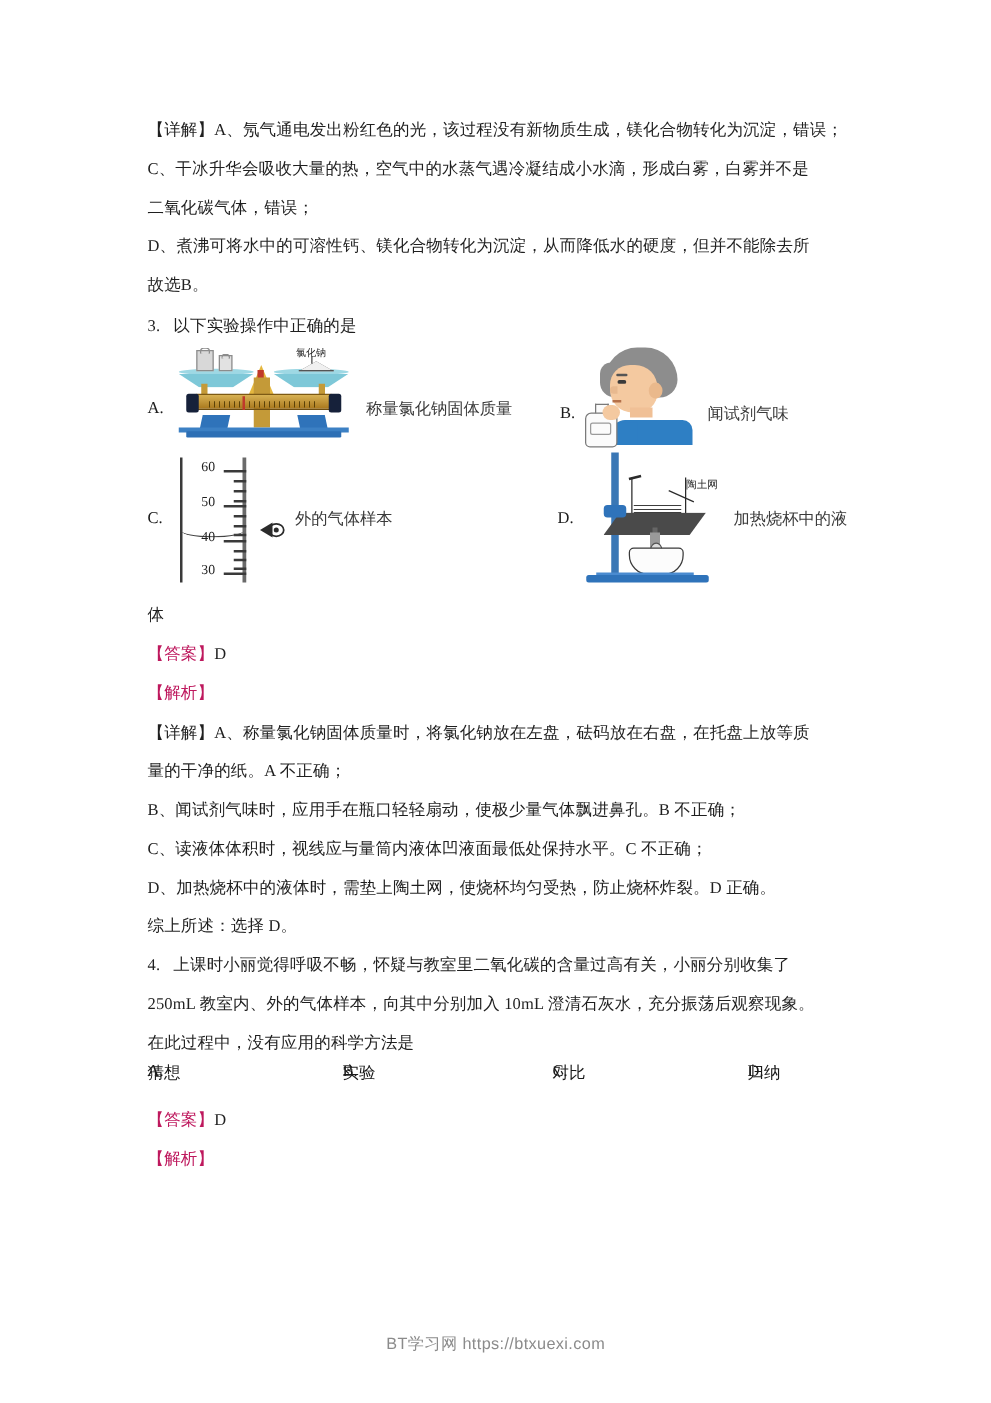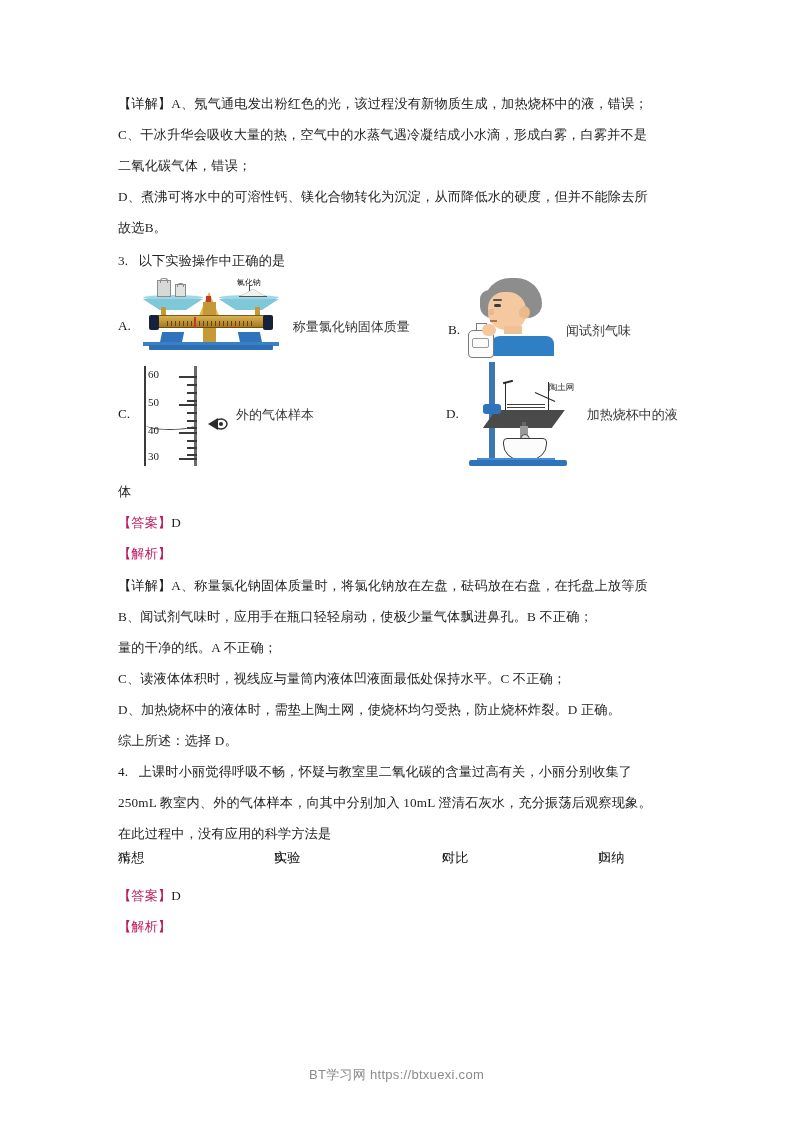--- a/index.html
+++ b/index.html
@@ -191,21 +191,21 @@
     border:1px solid #9a9a9a; border-radius:2px; }
 
   
   .fig-cyl { position: relative; width: 76px; height: 104px; }
   .cyl-wall-l { position:absolute; left:10px; top:2px; width:2px; height:100px; background:#3a3a3a; }
   .cyl-wall-r { position:absolute; left:60px; top:2px; width:3px; height:100px; background:#6a6a6a; }
   .tick { position:absolute; right:13px; height:1.6px; background:#3a3a3a; }
   .tick.major { width: 18px; }
   .tick.minor { width: 10px; }
   .cyl-num {
-    position:absolute; left:14px; font-size:11px; color:#1f1f1f;
+    position:absolute; left:27px; font-size:11px; color:#1f1f1f;
     font-family:"Liberation Serif", serif;
   }
   .meniscus {
     position:absolute; left:11px; top:55px; width:50px; height:10px;
     border-bottom: 1.5px solid #444;
     border-radius: 0 0 50% 50%;
   }
   .eye-icon { position:absolute; left:72px; top:52px; width:22px; height:16px; }
 
   
@@ -269,21 +269,21 @@
     letter-spacing: 0.3px;
   }
 </style>
 </head>
 <body>
 
 <div class="page">
   <div class="content">
 
     <div>
-      <div class="line">【详解】A、氖气通电发出粉红色的光，该过程没有新物质生成，加热烧杯中的液，错误；</div>
+      <div class="line">【详解】A、氖气通电发出粉红色的光，该过程没有新物质生成，镁化合物转化为沉淀，错误；</div>
       <div class="line">C、干冰升华会吸收大量的热，空气中的水蒸气遇冷凝结成小水滴，形成白雾，白雾并不是</div>
       <div class="line">二氧化碳气体，错误；</div>
       <div class="line">D、煮沸可将水中的可溶性钙、镁化合物转化为沉淀，从而降低水的硬度，但并不能除去所</div>
       <div class="line">故选B。</div>
     </div>
 
     <div class="line" style="margin-top:2px;">
       <span>3.</span>
       <span style="display:inline-block;width:7px"></span><span>以下实验操作中正确的是</span>
     </div>
@@ -414,22 +414,22 @@
     <div class="line">体</div>
 
     <div class="line">
       <span class="blue">【答案】</span><span>D</span>
     </div>
 
     <div class="line blue">【解析】</div>
 
     <div>
       <div class="line">【详解】A、称量氯化钠固体质量时，将氯化钠放在左盘，砝码放在右盘，在托盘上放等质</div>
+      <div class="line">量的干净的纸。A 不正确；</div>
       <div class="line">B、闻试剂气味时，应用手在瓶口轻轻扇动，使极少量气体飘进鼻孔。B 不正确；</div>
-      <div class="line">量的干净的纸。A 不正确；</div>
       <div class="line">C、读液体体积时，视线应与量筒内液体凹液面最低处保持水平。C 不正确；</div>
       <div class="line">D、加热烧杯中的液体时，需垫上陶土网，使烧杯均匀受热，防止烧杯炸裂。D 正确。</div>
       <div class="line">综上所述：选择 D。</div>
     </div>
 
     <div class="line">
       <span>4.</span>
       <span style="display:inline-block;width:7px"></span><span>上课时小丽觉得呼吸不畅，怀疑与教室里二氧化碳的含量过高有关，小丽分别收集了</span>
     </div>
     <div class="line">250mL 教室内、外的气体样本，向其中分别加入 10mL 澄清石灰水，充分振荡后观察现象。</div>

